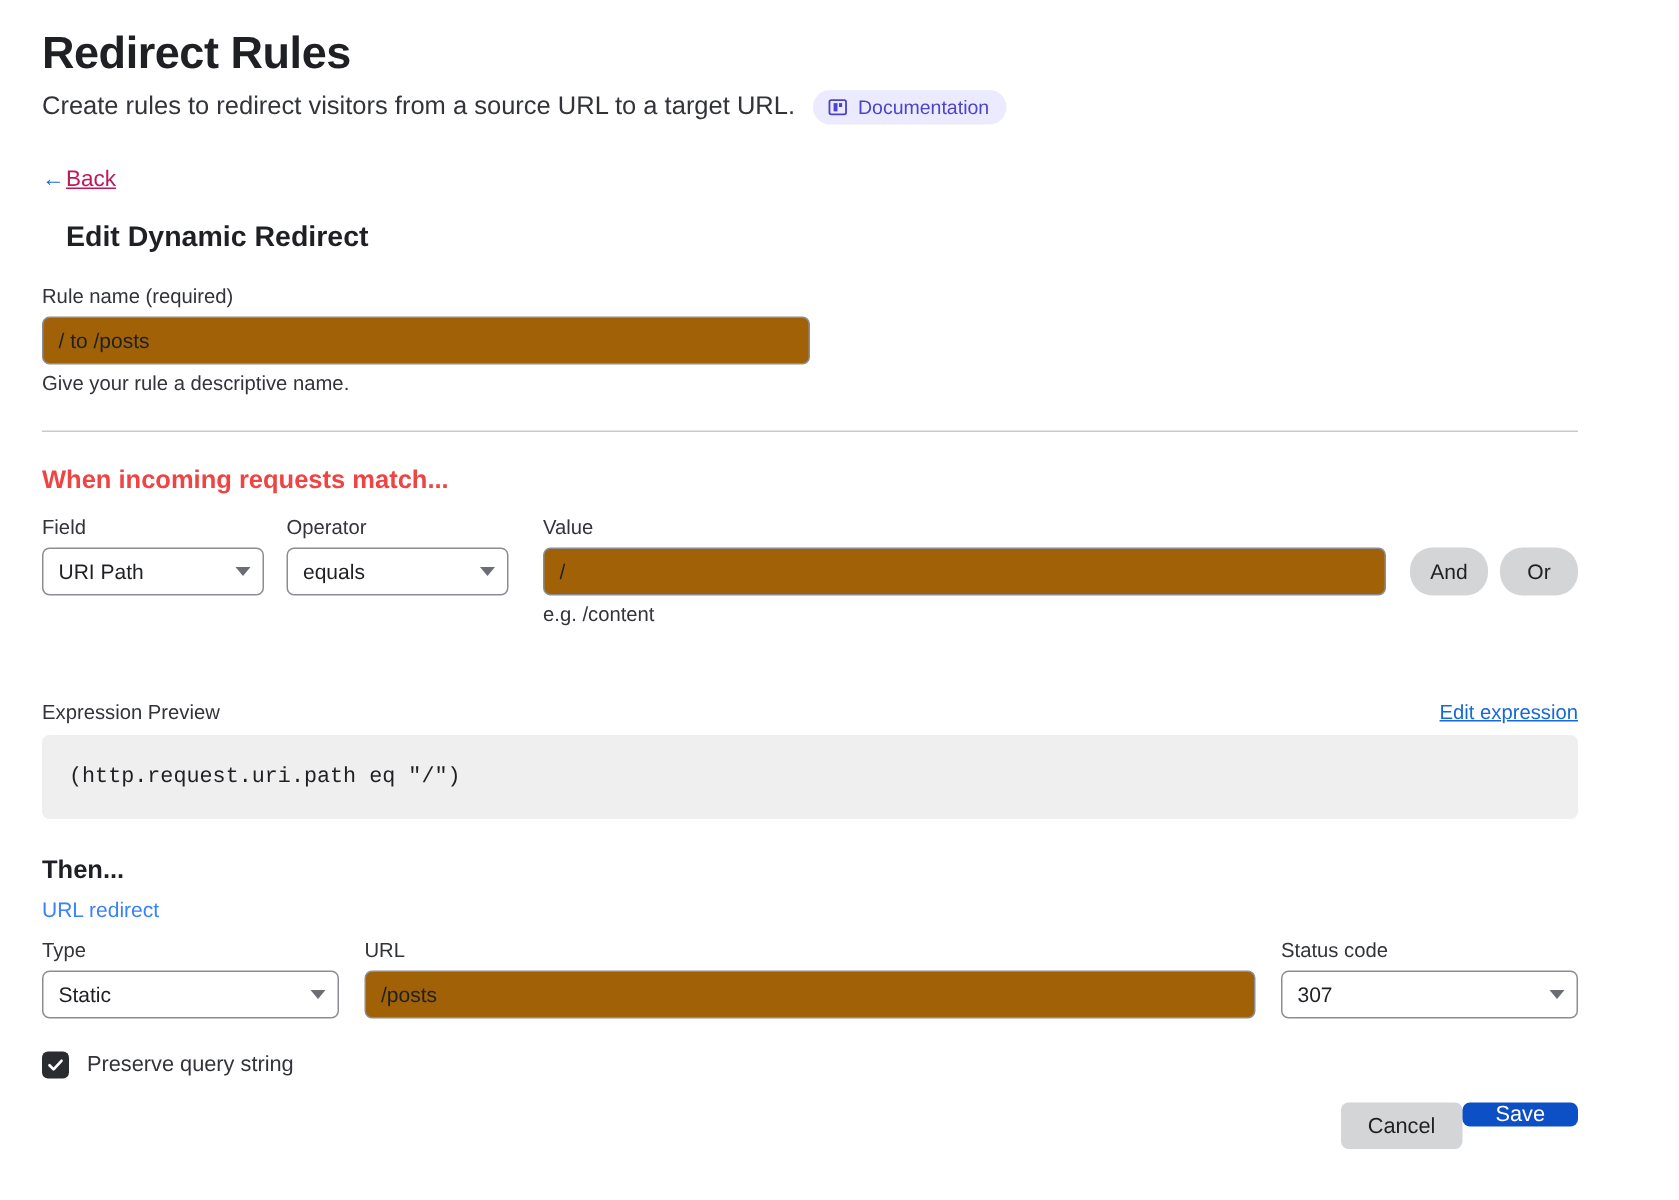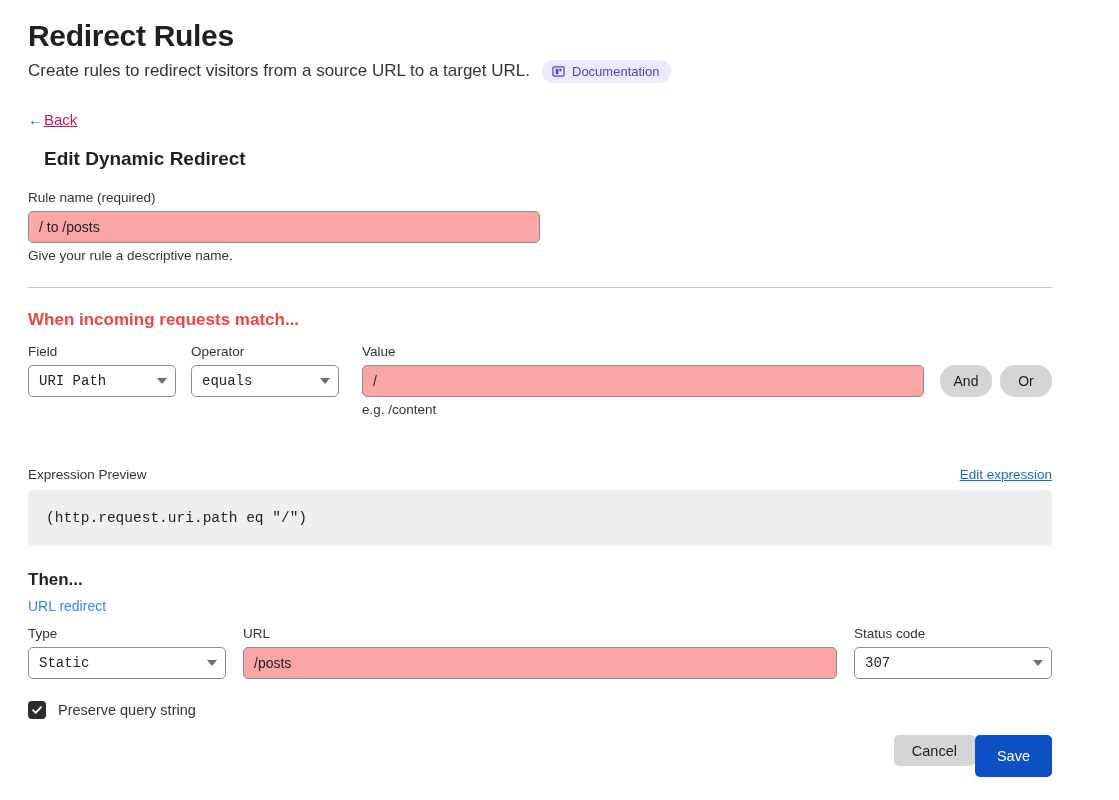--- a/index.html
+++ b/index.html
@@ -107,38 +107,38 @@
   }
 
   .text-input {
     border: 1px solid #8a8d93;
     border-radius: 5px;
     height: 32px;
     padding: 0 10px;
     font-size: 14px;
     font-family: "Liberation Sans", sans-serif;
     color: #1f2023;
-    background: #fca5a5;
+    background: #a16207;
     outline: none;
     width: 100%;
   }
   .select-box {
     position: relative;
     height: 32px;
   }
   .select-box select {
     appearance: none;
     -webkit-appearance: none;
     border: 1px solid #8a8d93;
     border-radius: 5px;
     height: 32px;
     width: 100%;
     padding: 0 28px 0 10px;
     font-size: 14px;
-    font-family: Liberation Mono, monospace;
+    font-family: Liberation Sans, sans-serif;
     color: #1f2023;
     background: #fff;
     outline: none;
     cursor: pointer;
   }
   .caret {
     position: absolute;
     right: 9px;
     top: 50%;
     transform: translateY(-50%);
@@ -284,21 +284,21 @@
     padding: 0 18px;
     font-size: 14.5px;
     font-family: "Liberation Sans", sans-serif;
     color: #1f2023;
     cursor: pointer;
   }
   .btn-save {
     background: #0d4fc4;
     border: none;
     border-radius: 5px;
-    height: 42px;
+    height: 16px;
     padding: 0 22px;
     font-size: 14.5px;
     font-family: "Liberation Sans", sans-serif;
     color: #ffffff;
     cursor: pointer;
   }
 </style>
 </head>
 <body>
 

